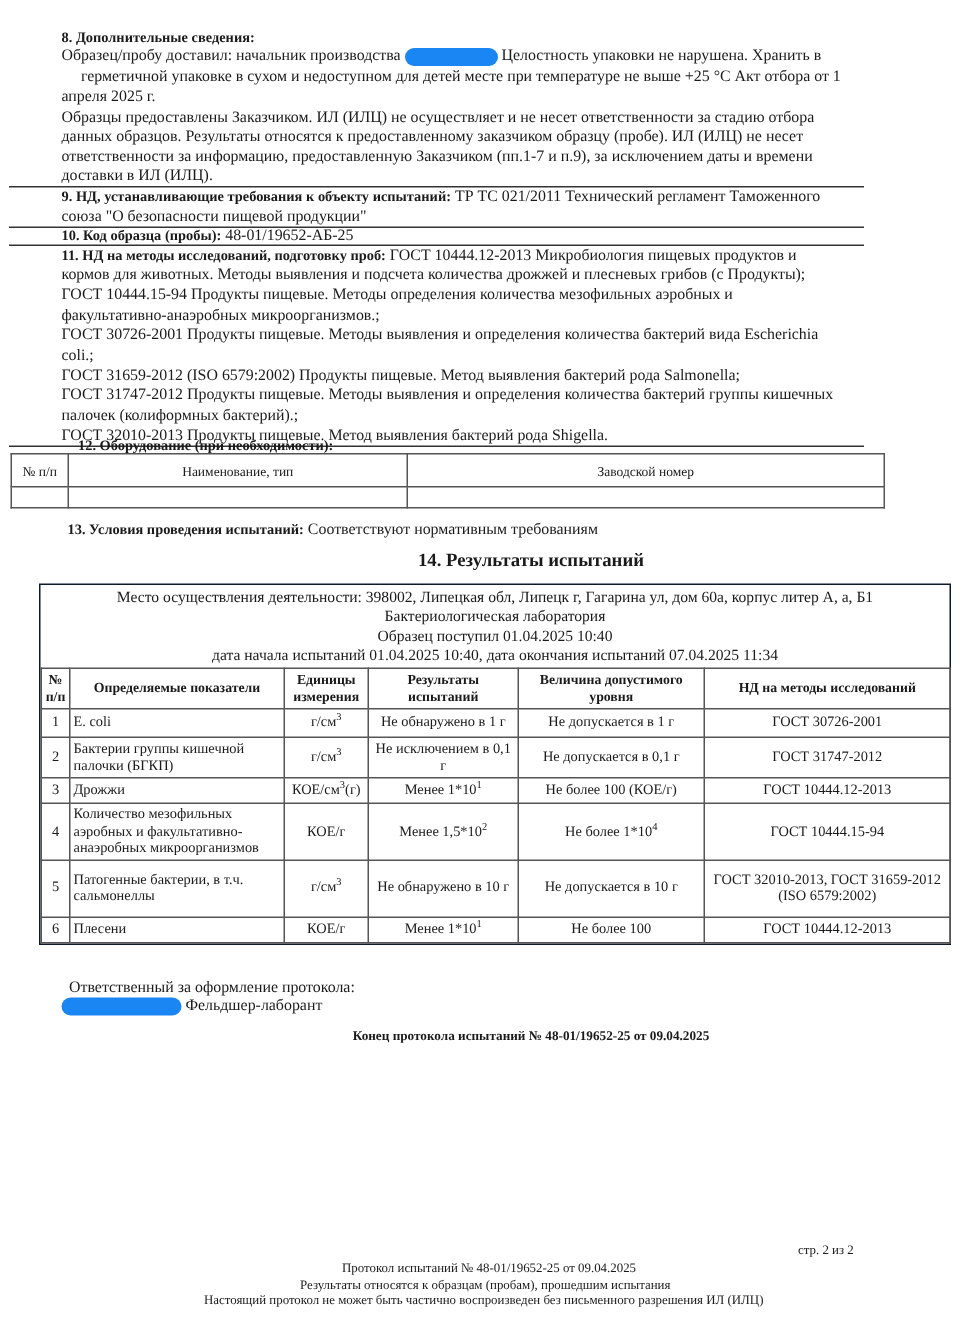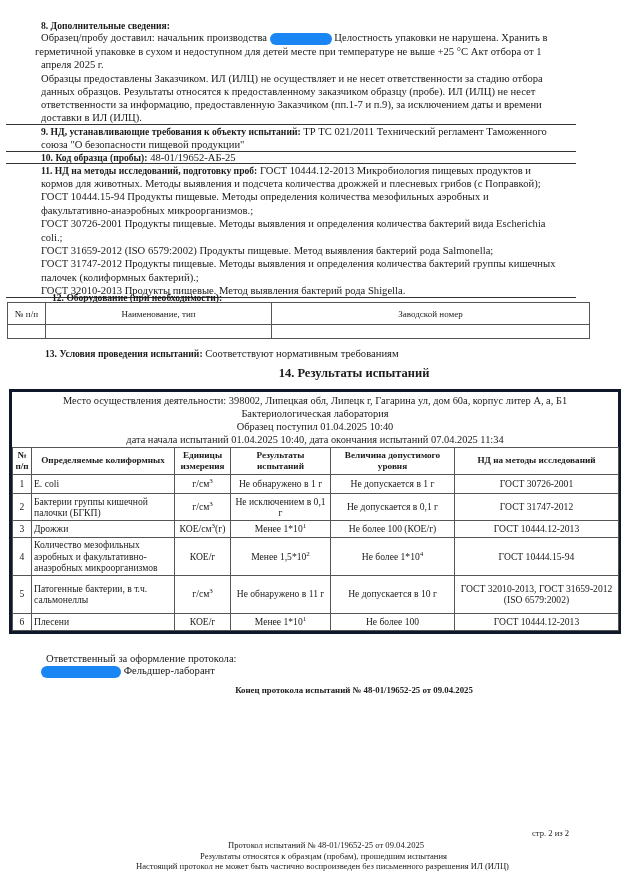--- a/index.html
+++ b/index.html
@@ -6,40 +6,40 @@
   body { width: 644px; height: 893px; position: relative; overflow: hidden;
          font-family: "Liberation Serif", "DejaVu Serif", serif; color: #1a1a1a; }
   .page { position: absolute; left: 0; top: 0; width: 644px; height: 893px; }
   .abs { position: absolute; padding-left: 32px; }
   .t { font-size: 10.6px; line-height: 13.4px; }
   .b { font-weight: bold; font-size: 9.6px; }
   .redact { display: inline-block; background: #1a86f3; border-radius: 9px; vertical-align: middle; }
   .hr { position: absolute; height: 1.2px; background: #333; }
   table { border-collapse: collapse; }
   .eq td, .eq th { border: 1px solid #555; font-size: 9px; font-weight: normal; text-align: center; padding: 0; }
-  .res { position: absolute; left: 9px; top: 389px; width: 606px; border: 3px solid #0f172a; }
+  .res { position: absolute; left: 26px; top: 389px; width: 606px; border: 1px solid #0f172a; }
   .res-head { text-align: center; font-size: 10.4px; line-height: 13px; padding-top: 2px; }
   .rt { width: 606px; table-layout: fixed; }
   .rt td, .rt th { border: 1px solid #555; font-size: 9.6px; line-height: 11.5px; text-align: center; padding: 1px 2px; vertical-align: middle; }
   .rt th { font-weight: bold; font-size: 9.2px; }
   .rt td.left { text-align: left; }
   sup { font-size: 7px; vertical-align: 4px; line-height: 0; }
 </style>
 </head>
 <body>
 
 <div class="page">
 
   <div class="abs b" style="left:9px;top:20px;">8. Дополнительные сведения:</div>
   <div class="abs t" style="left:9px;top:31px;width:620px;white-space:nowrap;">
     <span>Образец/пробу доставил: начальник производства</span>
     <span class="redact" style="width:62px;height:12px;"></span>
     <span>Целостность упаковки не нарушена. Хранить в</span>
   </div>
-  <div class="abs t" style="left:3px;top:45px;white-space:nowrap;">герметичной упаковке в сухом и недоступном для детей месте при температуре не выше +25 °C  Акт отбора от 1</div>
+  <div class="abs t" style="left:22px;top:45px;white-space:nowrap;">герметичной упаковке в сухом и недоступном для детей месте при температуре не выше +25 °C  Акт отбора от 1</div>
   <div class="abs t" style="left:9px;top:58px;">апреля 2025 г.</div>
   <div class="abs t" style="left:9px;top:85px;white-space:nowrap;">данных образцов. Результаты относятся к предоставленному заказчиком образцу (пробе). ИЛ (ИЛЦ) не несет</div>
   <div class="abs t" style="left:9px;top:72px;white-space:nowrap;">Образцы предоставлены Заказчиком. ИЛ (ИЛЦ) не осуществляет и не несет ответственности за стадию отбора</div>
   <div class="abs t" style="left:9px;top:98px;white-space:nowrap;">ответственности за информацию, предоставленную Заказчиком (пп.1-7 и п.9), за исключением даты и времени</div>
   <div class="abs t" style="left:9px;top:111px;">доставки в ИЛ (ИЛЦ).</div>
   <div class="hr" style="left:6px;top:124px;width:570px;"></div>
 
   <div class="abs t" style="left:9px;top:125px;white-space:nowrap;">
     <span class="b">9. НД, устанавливающие требования к объекту испытаний:</span><span> ТР ТС 021/2011 Технический регламент Таможенного</span>
   </div>
@@ -47,21 +47,21 @@
   <div class="hr" style="left:6px;top:151px;width:570px;"></div>
 
   <div class="abs t" style="left:9px;top:151px;">
     <span class="b">10. Код образца (пробы):</span><span> 48-01/19652-АБ-25</span>
   </div>
   <div class="hr" style="left:6px;top:163px;width:570px;"></div>
 
   <div class="abs t" style="left:9px;top:164px;white-space:nowrap;">
     <span class="b">11. НД на методы исследований, подготовку проб:</span><span> ГОСТ 10444.12-2013 Микробиология пищевых продуктов и</span>
   </div>
-  <div class="abs t" style="left:9px;top:177px;white-space:nowrap;">кормов для животных. Методы выявления и подсчета количества дрожжей и плесневых грибов (с Поправкой);</div>
+  <div class="abs t" style="left:9px;top:177px;white-space:nowrap;">кормов для животных. Методы выявления и подсчета количества дрожжей и плесневых грибов (с Продукты);</div>
   <div class="abs t" style="left:9px;top:190px;white-space:nowrap;">ГОСТ 10444.15-94 Продукты пищевые. Методы определения количества мезофильных аэробных и</div>
   <div class="abs t" style="left:9px;top:204px;white-space:nowrap;">факультативно-анаэробных микроорганизмов.;</div>
   <div class="abs t" style="left:9px;top:217px;white-space:nowrap;">ГОСТ 30726-2001 Продукты пищевые. Методы выявления и определения количества бактерий вида Escherichia</div>
   <div class="abs t" style="left:9px;top:231px;white-space:nowrap;">coli.;</div>
   <div class="abs t" style="left:9px;top:244px;white-space:nowrap;">ГОСТ 31659-2012 (ISO 6579:2002) Продукты пищевые. Метод выявления бактерий рода Salmonella;</div>
   <div class="abs t" style="left:9px;top:257px;white-space:nowrap;">ГОСТ 31747-2012 Продукты пищевые. Методы выявления и определения количества бактерий группы кишечных</div>
   <div class="abs t" style="left:9px;top:271px;white-space:nowrap;">палочек (колиформных бактерий).;</div>
   <div class="abs t" style="left:9px;top:284px;white-space:nowrap;">ГОСТ 32010-2013 Продукты пищевые. Метод выявления бактерий рода Shigella.</div>
   <div class="hr" style="left:6px;top:297px;width:570px;"></div>
 
@@ -98,21 +98,21 @@
         <col style="width:19px">
           <col style="width:143px">
           <col style="width:56px">
           <col style="width:100px">
           <col style="width:124px">
           <col style="width:164px">
       </colgroup>
       <tbody>
           <tr style="height:27px;">
         <th>№ п/п</th>
-        <th>Определяемые колиформных</th>
+        <th>Определяемые показатели</th>
         <th>Единицы измерения</th>
         <th>Результаты испытаний</th>
         <th>Величина допустимого уровня</th>
         <th>НД на методы исследований</th>
       </tr>
       <tr style="height:19px;">
         <td>1</td>
         <td class="left">E. coli</td>
         <td><span>г/см</span><sup>3</sup><span></span></td>
         <td><span>Не обнаружено в 1 г</span><sup></sup></td>
@@ -140,21 +140,21 @@
         <td class="left">Количество мезофильных аэробных и факультативно-анаэробных микроорганизмов</td>
         <td><span>КОЕ/г</span><sup></sup><span></span></td>
         <td><span>Менее 1,5*10</span><sup>2</sup></td>
         <td><span>Не более 1*10</span><sup>4</sup></td>
         <td>ГОСТ 10444.15-94</td>
       </tr>
       <tr style="height:38px;">
         <td>5</td>
         <td class="left">Патогенные бактерии, в т.ч. сальмонеллы</td>
         <td><span>г/см</span><sup>3</sup><span></span></td>
-        <td><span>Не обнаружено в 11 г</span><sup></sup></td>
+        <td><span>Не обнаружено в 10 г</span><sup></sup></td>
         <td><span>Не допускается в 10 г</span><sup></sup></td>
         <td>ГОСТ 32010-2013, ГОСТ 31659-2012 (ISO 6579:2002)</td>
       </tr>
       <tr style="height:17px;">
         <td>6</td>
         <td class="left">Плесени</td>
         <td><span>КОЕ/г</span><sup></sup><span></span></td>
         <td><span>Менее 1*10</span><sup>1</sup></td>
         <td><span>Не более 100</span><sup></sup></td>
         <td>ГОСТ 10444.12-2013</td>

